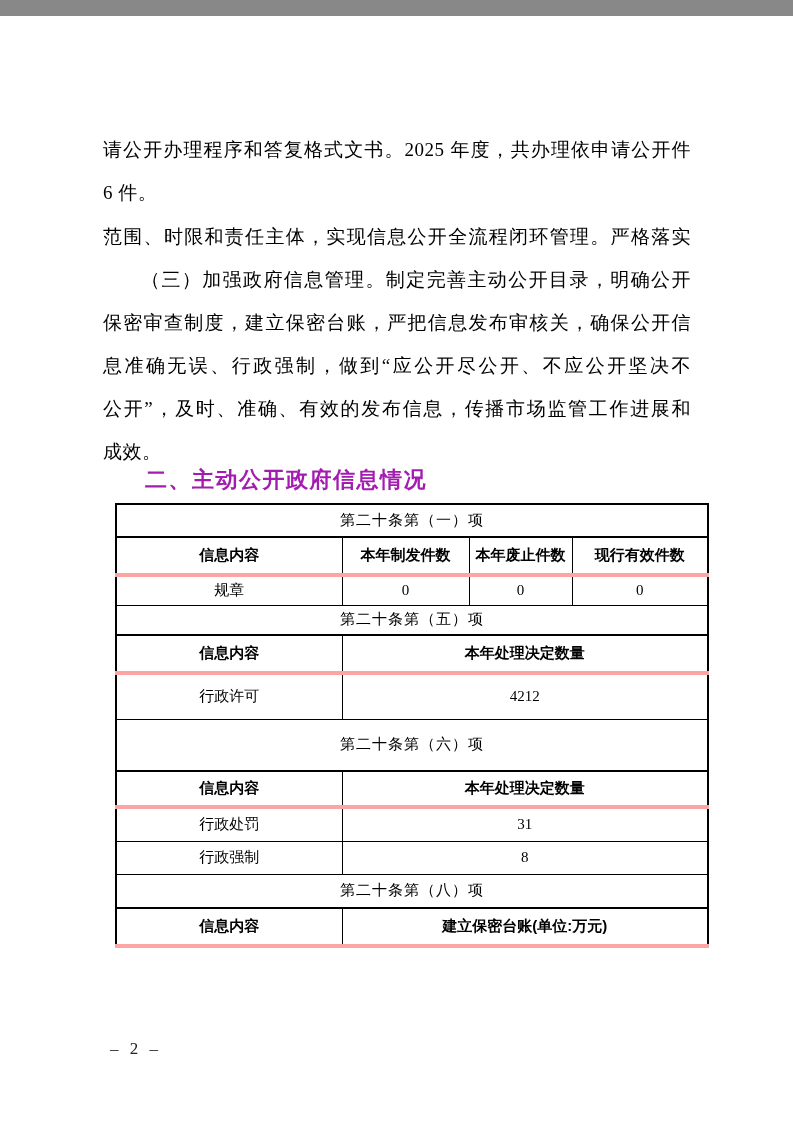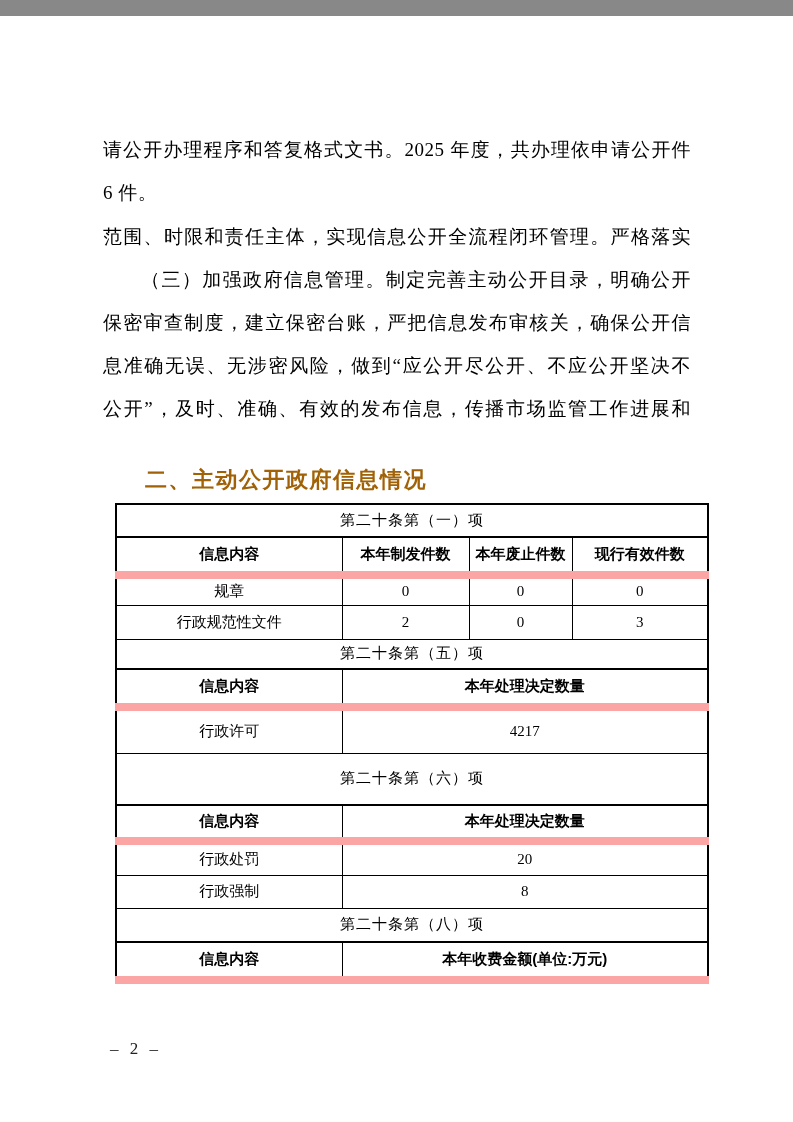--- a/index.html
+++ b/index.html
@@ -34,21 +34,21 @@
   }
   .indent2 { text-indent: 38px; }
   .sec-heading {
     position: absolute;
     left: 145px;
     top: 449px;
     font-family: "Liberation Sans", sans-serif;
     font-weight: bold;
     font-size: 22px;
     letter-spacing: 1.5px;
-    color: #a16207;
+    color: #a21caf;
   }
   table.report {
     position: absolute;
     left: 115px;
     top: 487px;
     width: 592px;
     border-collapse: collapse;
     table-layout: fixed;
   }
   table.report, table.report td { border: 1px solid #000; }
@@ -59,21 +59,21 @@
     font-size: 15px;
     padding: 0 2px;
   }
   td.section-title {
     font-size: 15px;
     letter-spacing: 1px;
     border-radius: 13px;
   }
   tr.hdr td {
     border-top: 2px solid #000;
-    border-bottom: 8px solid #fca5a5;
+    border-bottom: 4px solid #fca5a5;
     font-family: "Liberation Sans", sans-serif;
     font-weight: bold;
     font-size: 15px;
   }
   td.v-top   { vertical-align: top; padding-top: 3px; }
   td.v-bot   { vertical-align: bottom; padding-bottom: 4px; }
   td.num     { font-size: 14px; }
   .page-footer {
     position: absolute;
     left: 110px;
@@ -90,22 +90,23 @@
 
   <div class="body-block" style="top:112px;">
     <div class="tline">请公开办理程序和答复格式文书。2025 年度，共办理依申请公开件</div>
     <div class="tline lastline">6 件。</div>
   </div>
 
   <div class="body-block" style="top:199px;">
     <div class="tline">范围、时限和责任主体，实现信息公开全流程闭环管理。严格落实</div>
     <div class="tline indent2">（三）加强政府信息管理。制定完善主动公开目录，明确公开</div>
     <div class="tline">保密审查制度，建立保密台账，严把信息发布审核关，确保公开信</div>
-    <div class="tline">息准确无误、无涉密风险，做到“应公开尽公开、不应公开坚决不</div>
+    <div class="tline">息准确无误、行政强制，做到“应公开尽公开、不应公开坚决不</div>
     <div class="tline">公开”，及时、准确、有效的发布信息，传播市场监管工作进展和</div>
+    <div class="tline lastline">成效。</div>
   </div>
 
   <div class="sec-heading">二、主动公开政府信息情况</div>
 
   <table class="report">
     <colgroup>
       <col style="width:226px">
         <col style="width:127px">
         <col style="width:103px">
         <col style="width:136px">
@@ -120,60 +121,54 @@
       <td>本年制发件数</td>
       <td>本年废止件数</td>
       <td>现行有效件数</td>
     </tr>
     <tr>
       <td style="height:30px;">规章</td>
       <td class="num">0</td>
       <td class="num">0</td>
       <td class="num">0</td>
     </tr>
-    <tr>
-      <td style="height:34px;">行政规范性文件</td>
-      <td class="num">2</td>
-      <td class="num">0</td>
-      <td class="num">3</td>
-    </tr>
 
     <tr>
       <td colspan="4" class="section-title" style="height:30px;">第二十条第（五）项</td>
     </tr>
     <tr class="hdr">
       <td style="height:38px;">信息内容</td>
       <td colspan="3">本年处理决定数量</td>
     </tr>
     <tr>
       <td style="height:46px;">行政许可</td>
-      <td colspan="3" class="num v-top">4217</td>
+      <td colspan="3" class="num v-top">4212</td>
     </tr>
 
     <tr>
       <td colspan="4" class="section-title" style="height:52px;">第二十条第（六）项</td>
     </tr>
     <tr class="hdr">
       <td style="height:36px;">信息内容</td>
       <td colspan="3">本年处理决定数量</td>
     </tr>
     <tr>
       <td style="height:34px;">行政处罚</td>
-      <td colspan="3" class="num v-bot">20</td>
+      <td colspan="3" class="num v-bot">31</td>
     </tr>
     <tr>
       <td style="height:33px;">行政强制</td>
       <td colspan="3" class="num v-bot">8</td>
     </tr>
 
     <tr>
       <td colspan="4" class="section-title" style="height:34px;">第二十条第（八）项</td>
     </tr>
     <tr class="hdr">
       <td style="height:38px;">信息内容</td>
-      <td colspan="3">本年收费金额(单位:万元)</td>
+      <td colspan="3">建立保密台账(单位:万元)</td>
     </tr>
   </tbody>
     </table>
 
   <div class="page-footer">– 2 –</div>
 
 </div>
 
 </body></html>

